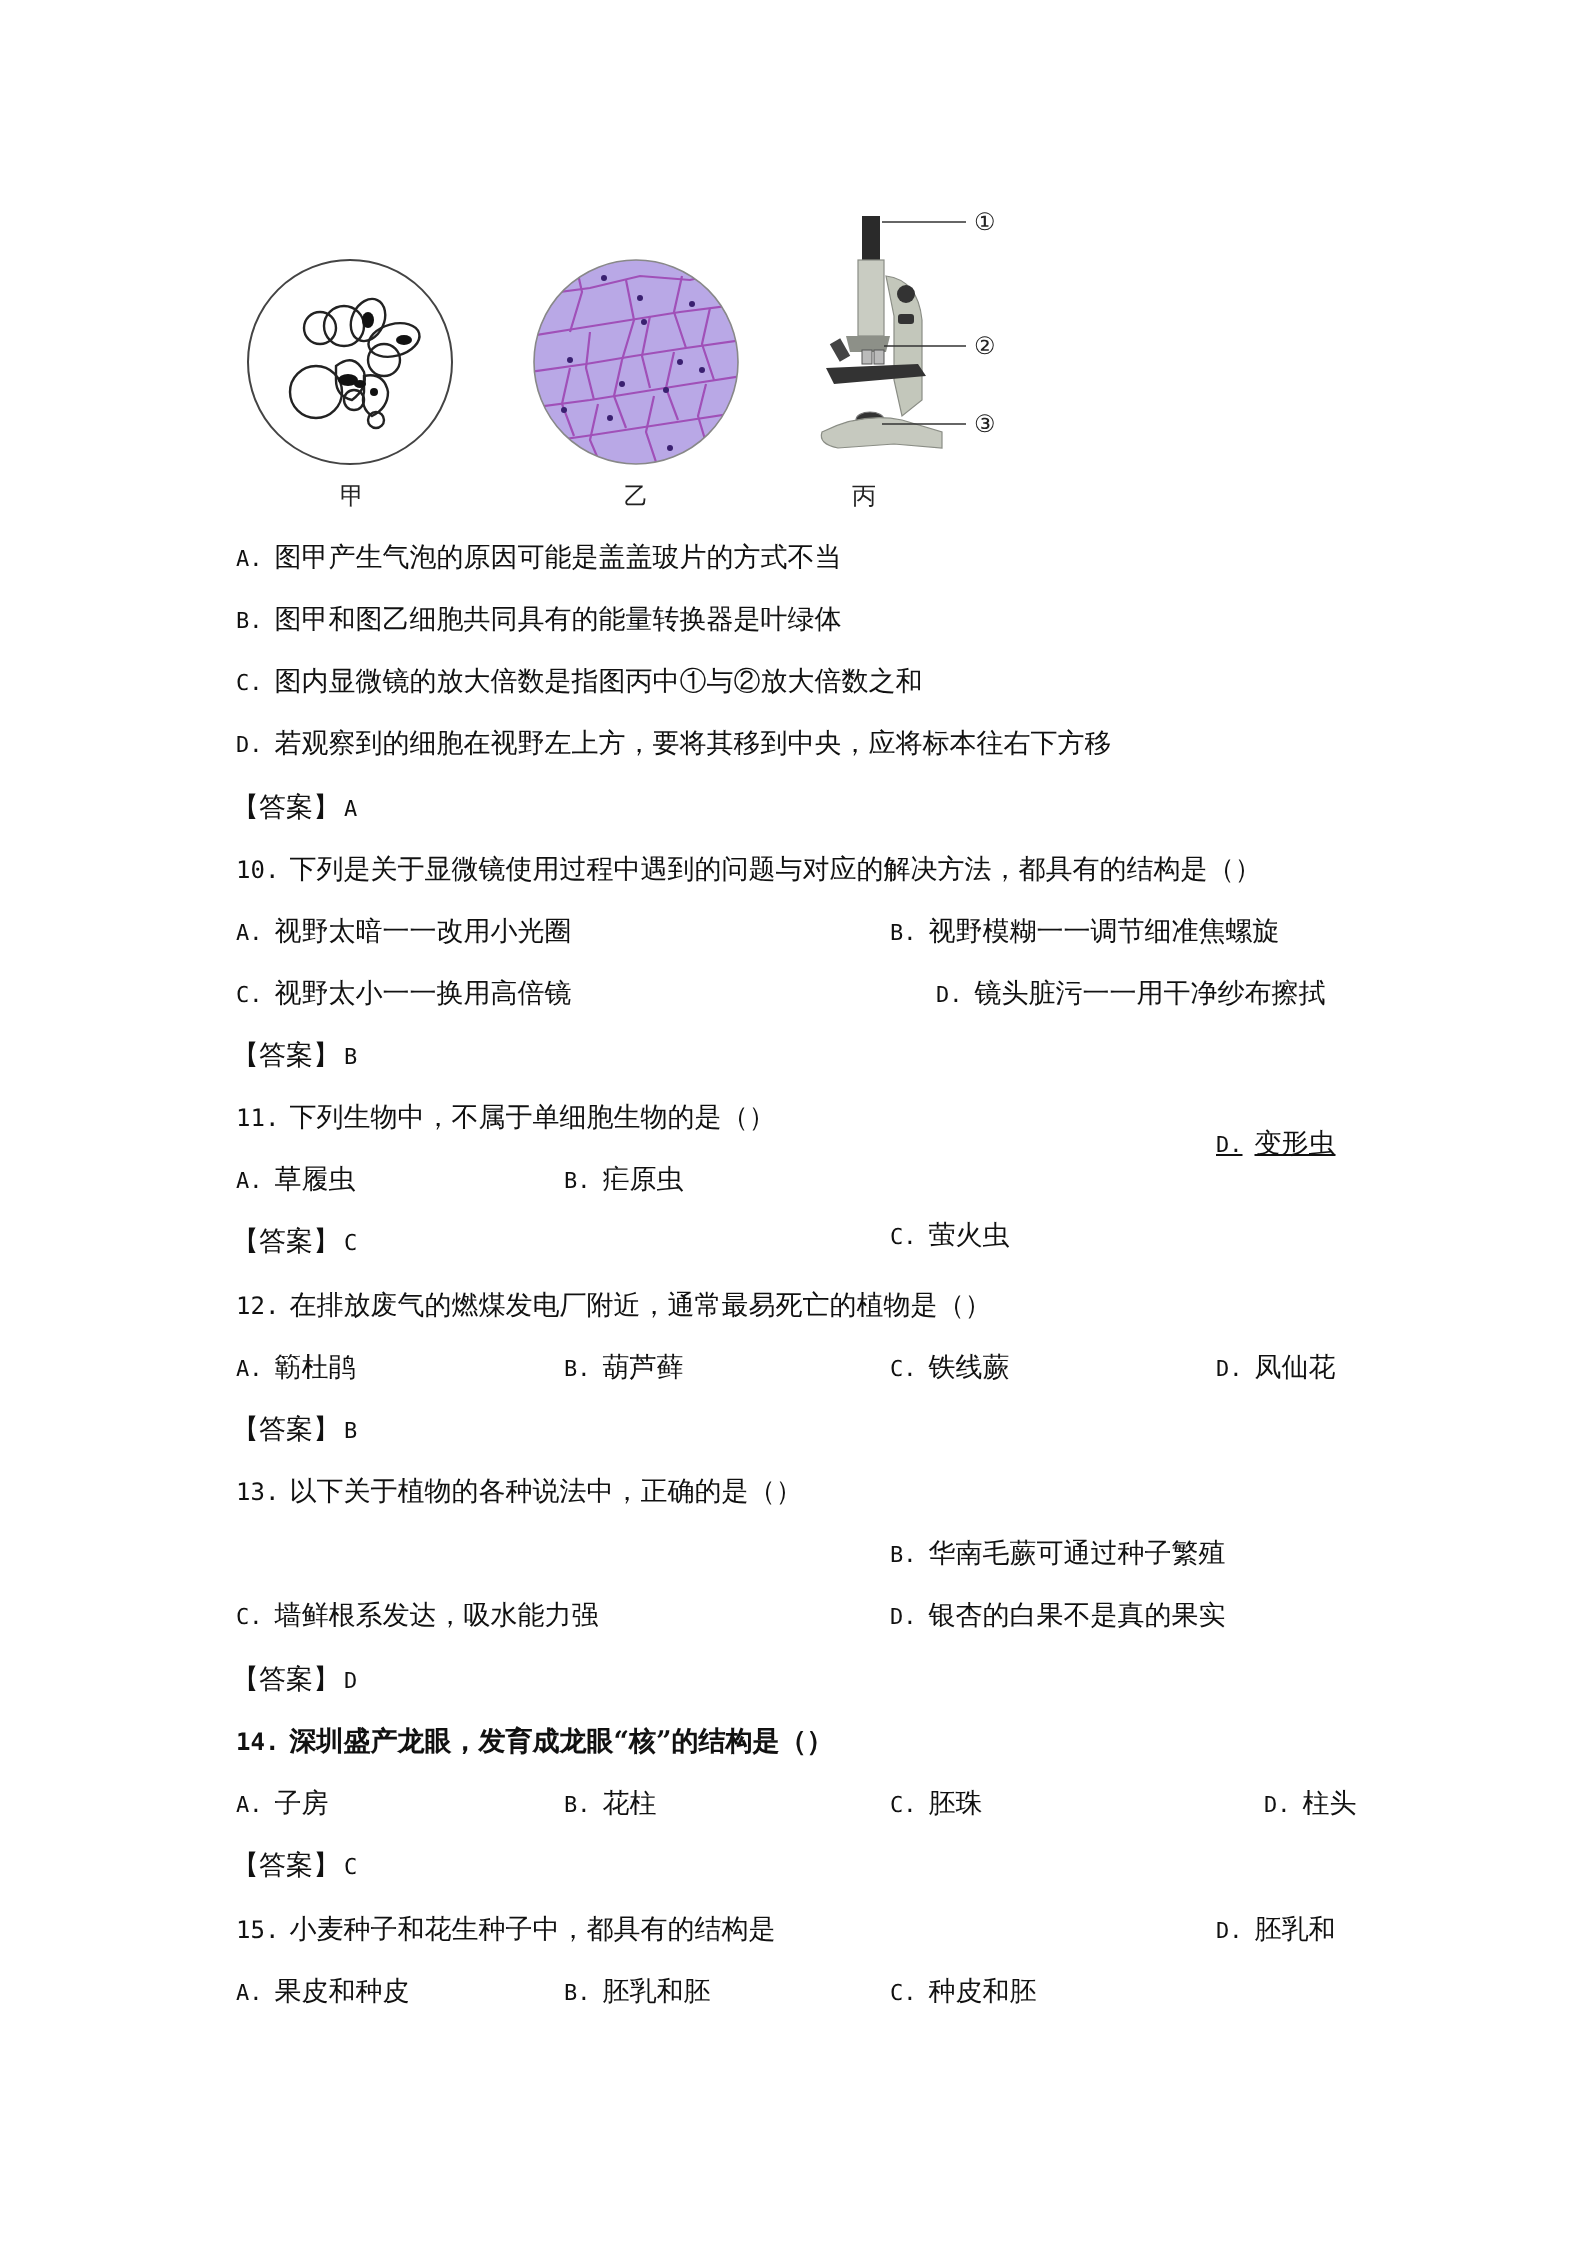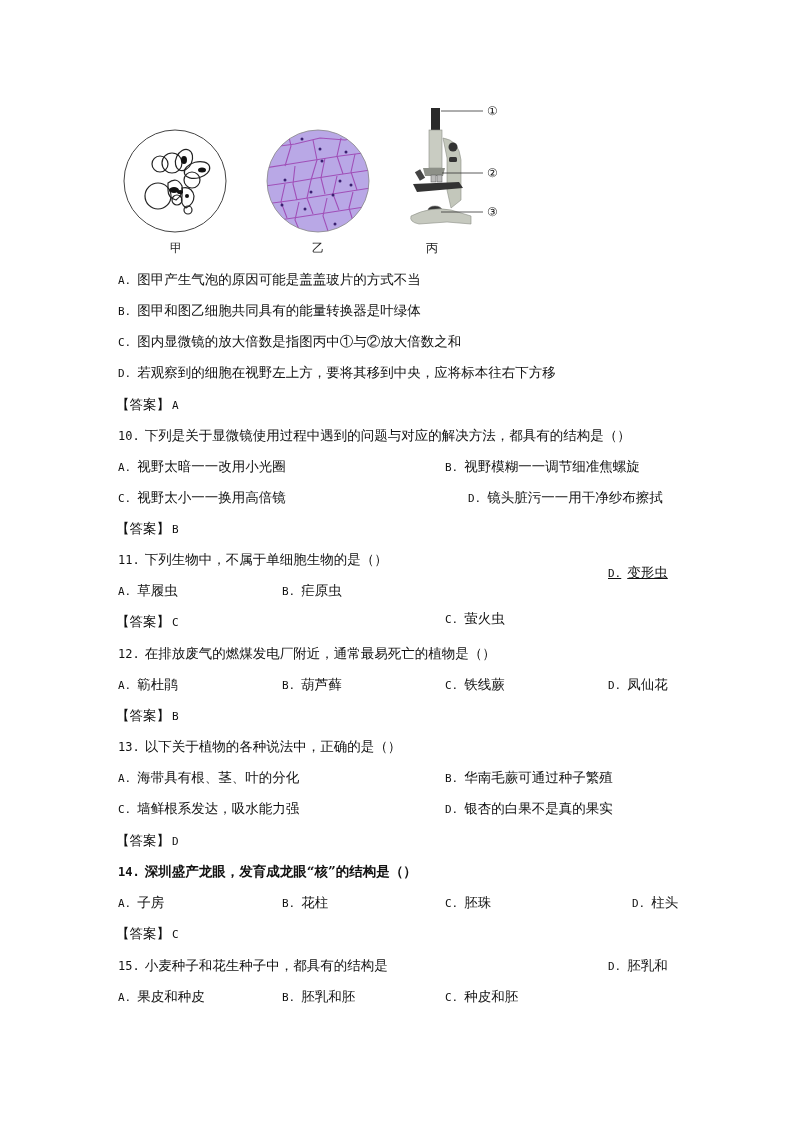--- a/index.html
+++ b/index.html
@@ -149,21 +149,20 @@
   <div class="line" style="top:612px; left:116px;"><span>【答案】</span><span class="ans-val">C</span></div>
 
   <div class="line" style="top:644px;"><span class="num">12.</span><span>在排放废气的燃煤发电厂附近，通常最易死亡的植物是（）</span></div>
   <div class="opt" style="top:675px; left:118px;"><span class="letter">A.</span><span>簕杜鹃</span></div>
   <div class="opt" style="top:675px; left:282px;"><span class="letter">B.</span><span>葫芦藓</span></div>
   <div class="opt" style="top:675px; left:445px;"><span class="letter">C.</span><span>铁线蕨</span></div>
   <div class="opt" style="top:675px; left:608px;"><span class="letter">D.</span><span>凤仙花</span></div>
   <div class="line" style="top:706px; left:116px;"><span>【答案】</span><span class="ans-val">B</span></div>
 
   <div class="line" style="top:737px;"><span class="num">13.</span><span>以下关于植物的各种说法中，正确的是（）</span></div>
-  <div class="opt" style="top:768px; left:118px;"><span class="letter">A.</span><span>海带具有根、茎、叶的分化</span></div>
   <div class="opt" style="top:768px; left:445px;"><span class="letter">B.</span><span>华南毛蕨可通过种子繁殖</span></div>
   <div class="opt" style="top:799px; left:118px;"><span class="letter">C.</span><span>墙鲜根系发达，吸水能力强</span></div>
   <div class="opt" style="top:799px; left:445px;"><span class="letter">D.</span><span>银杏的白果不是真的果实</span></div>
   <div class="line" style="top:831px; left:116px;"><span>【答案】</span><span class="ans-val">D</span></div>
 
   <div class="line" style="top:862px;font-weight:bold;"><span class="num">14.</span><span>深圳盛产龙眼，发育成龙眼“核”的结构是（）</span></div>
   <div class="opt" style="top:893px; left:118px;"><span class="letter">A.</span><span>子房</span></div>
   <div class="opt" style="top:893px; left:282px;"><span class="letter">B.</span><span>花柱</span></div>
   <div class="opt" style="top:893px; left:445px;"><span class="letter">C.</span><span>胚珠</span></div>
   <div class="opt" style="top:893px; left:608px;padding-left:24px;"><span class="letter">D.</span><span>柱头</span></div>

